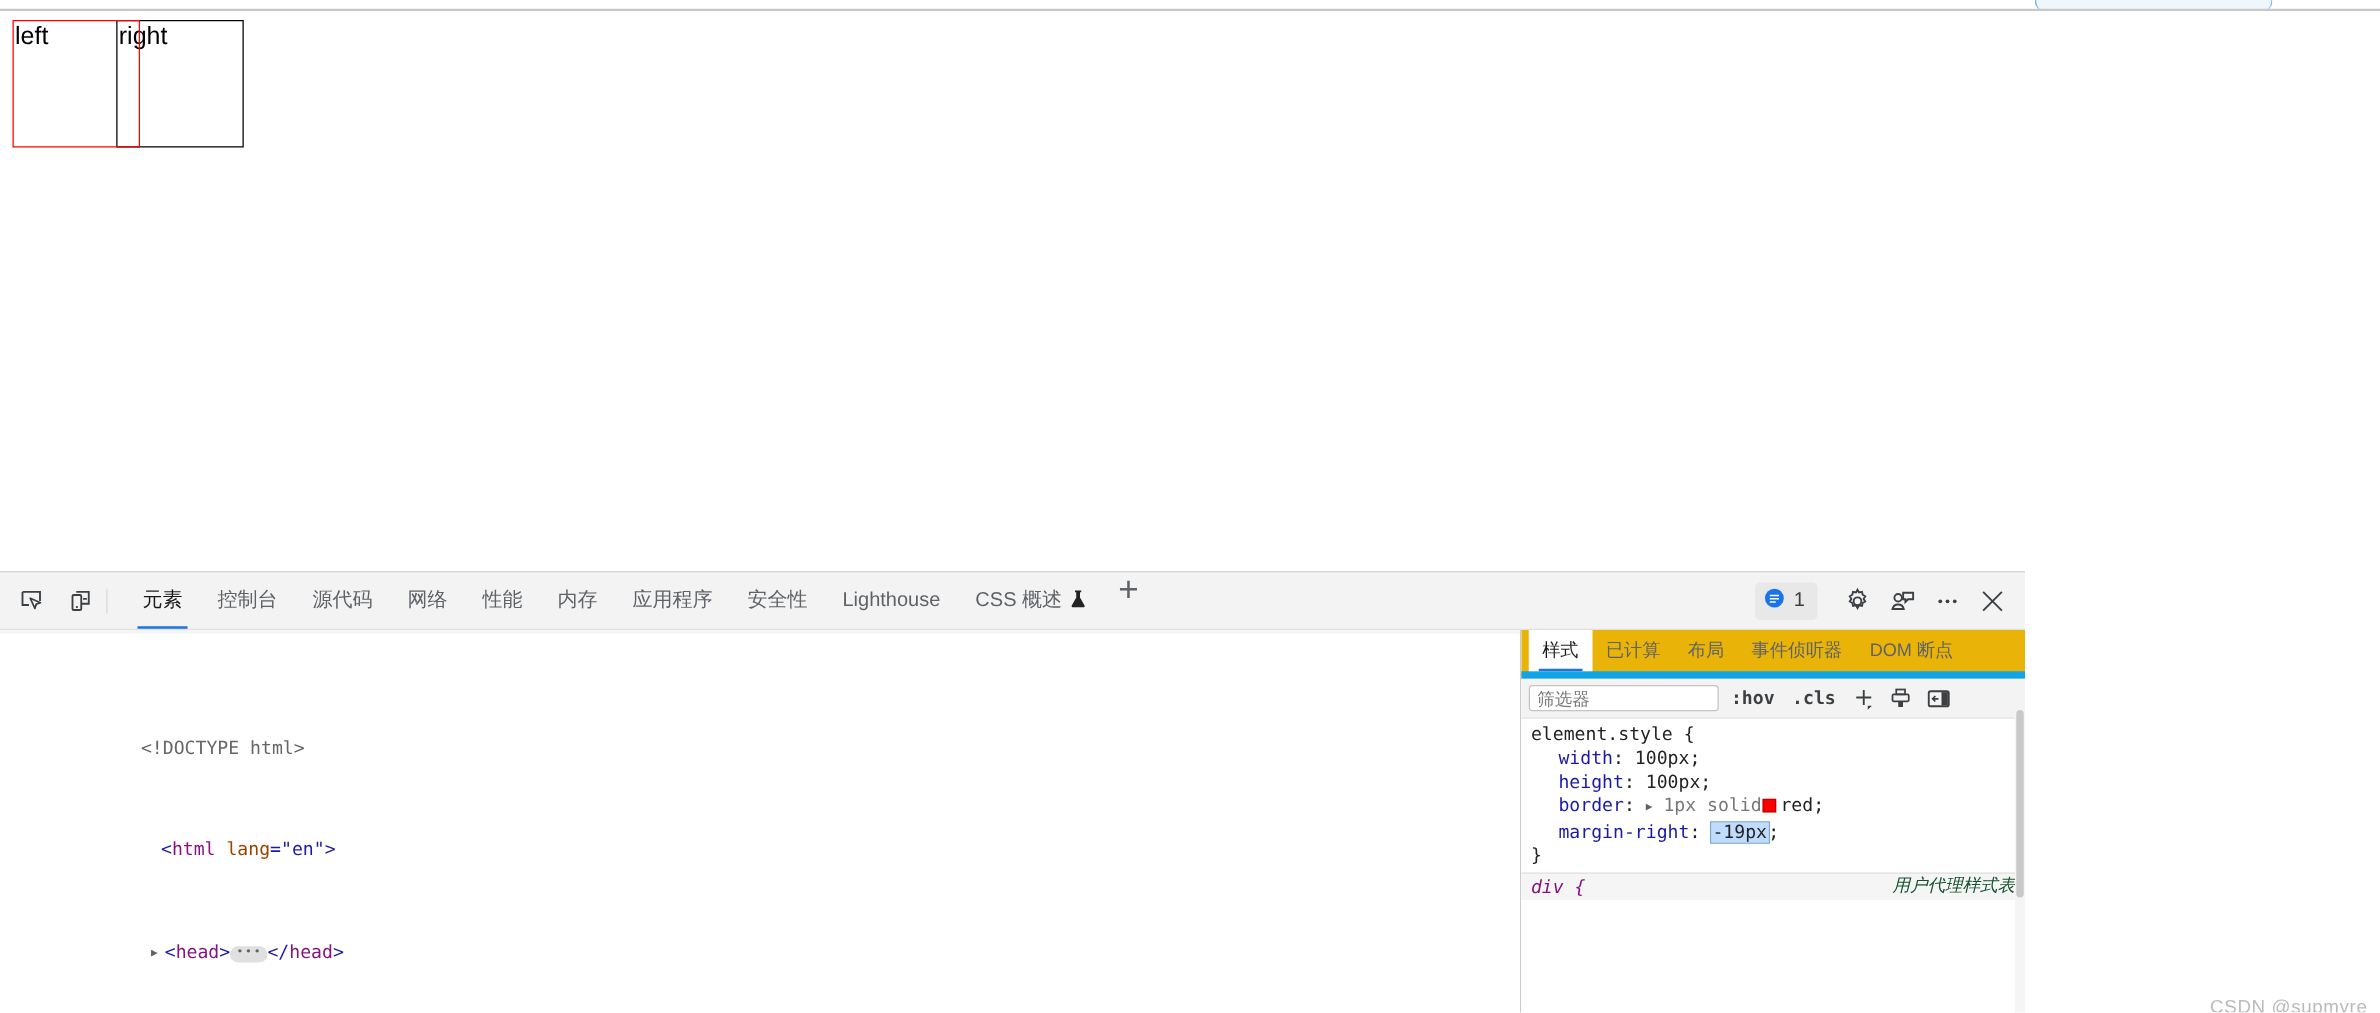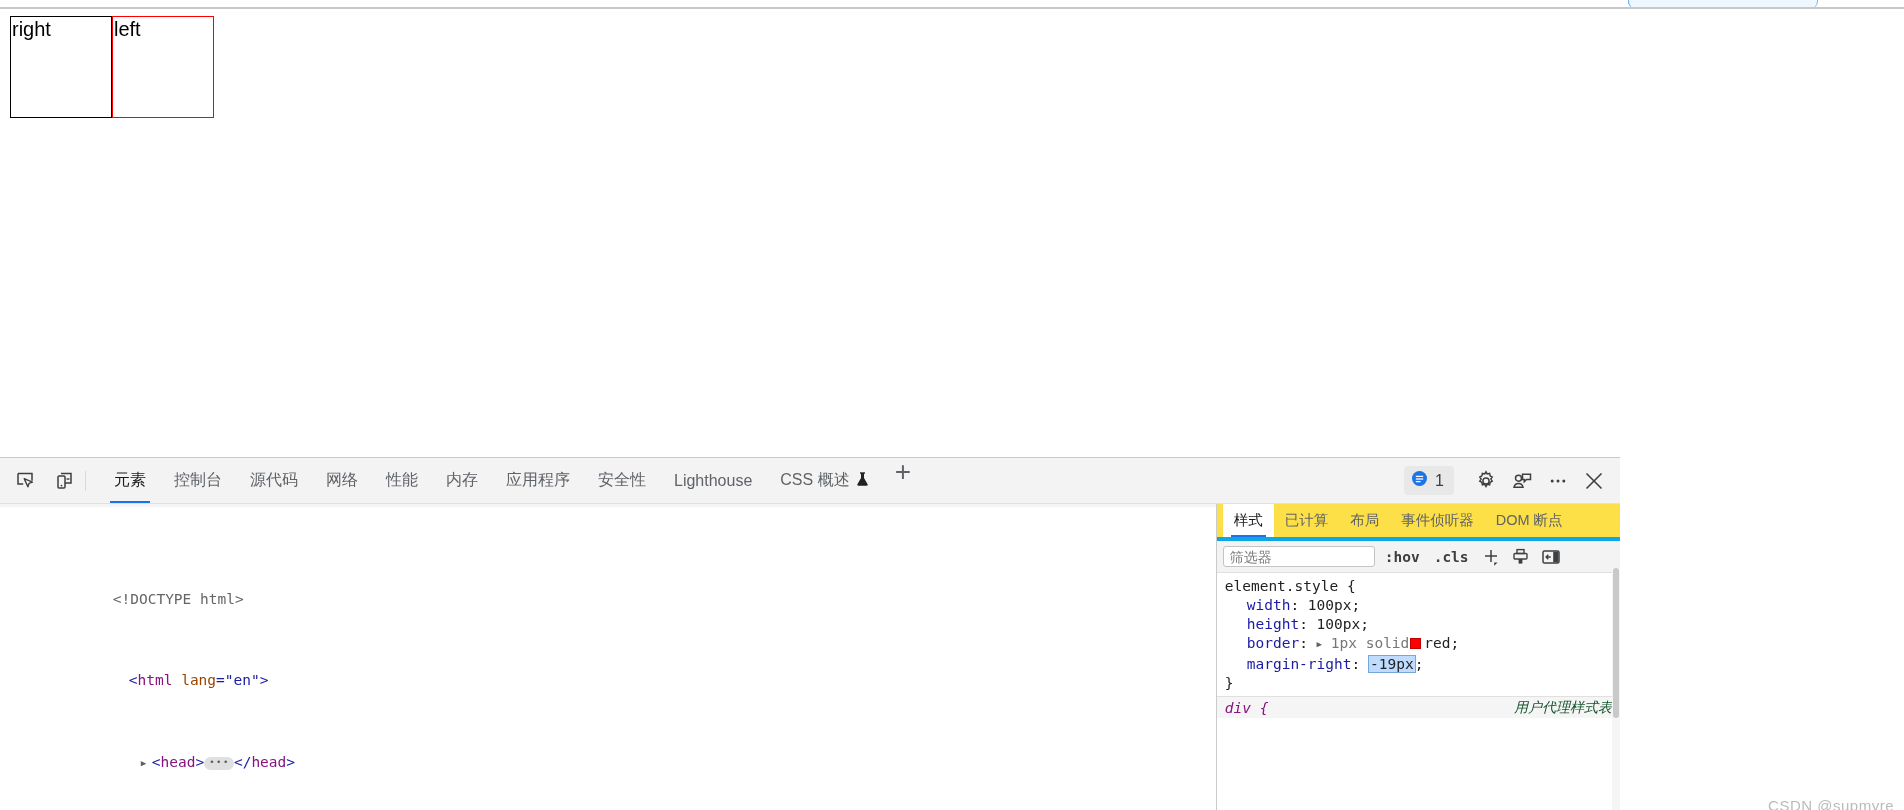--- a/index.html
+++ b/index.html
@@ -261,22 +261,22 @@
     position: relative;
     top: -2px;
     cursor: pointer;
   }
 
   
   .sp-tabs {
     height: 33px;
     display: flex;
     align-items: stretch;
-    background: #fde047;
-    border-bottom: 4px solid #0ea5e9;
+    background: #eab308;
+    border-bottom: 6px solid #0ea5e9;
     padding-left: 6px;
   }
   .sp-tab {
     display: flex;
     align-items: center;
     padding: 0 11px;
     font-size: 14.5px;
     color: #5f6368;
     cursor: pointer;
     position: relative;
@@ -430,25 +430,25 @@
 <div id="screen">
 
   <div class="chrome-strip">
     <div class="chrome-tab-fill"></div>
     <div class="chrome-tab"></div>
     <div class="hairline"></div>
   </div>
 
   <div class="viewport">
     <div class="flex-row">
+      <div class="box box-left">
+        <span class="box-text">left</span>
+      </div>
       <div class="box box-right">
         <span class="box-text">right</span>
-      </div>
-      <div class="box box-left">
-        <span class="box-text">left</span>
       </div>
     </div>
   </div>
 
   <div class="devtools">
 
     <div class="dt-toolbar">
 
       <div class="tb-icon-btn">
         <svg width="21" height="21" viewBox="0 0 21 21">
@@ -565,21 +565,21 @@
         <div class="dom-tree">
 
           <div class="dom-line" style="padding-left:8px;">
             <span class="doctype">&lt;!DOCTYPE html&gt;</span>
           </div>
 
           <div class="dom-line" style="padding-left:24px;">
             <span class="brak">&lt;</span><span class="tag">html</span><span class="txt"> </span><span class="attr">lang</span><span class="brak">=</span><span class="val">"en"</span><span class="brak">&gt;</span>
           </div>
 
-          <div class="dom-line" style="padding-left:36px;">
+          <div class="dom-line" style="padding-left:16px;">
             <span class="tw">▶</span><span class="brak">&lt;</span><span class="tag">head</span><span class="brak">&gt;</span><span class="dots-pill">•••</span><span class="brak">&lt;/</span><span class="tag">head</span><span class="brak">&gt;</span>
           </div>
 
           
 
           
 
           
 
           

